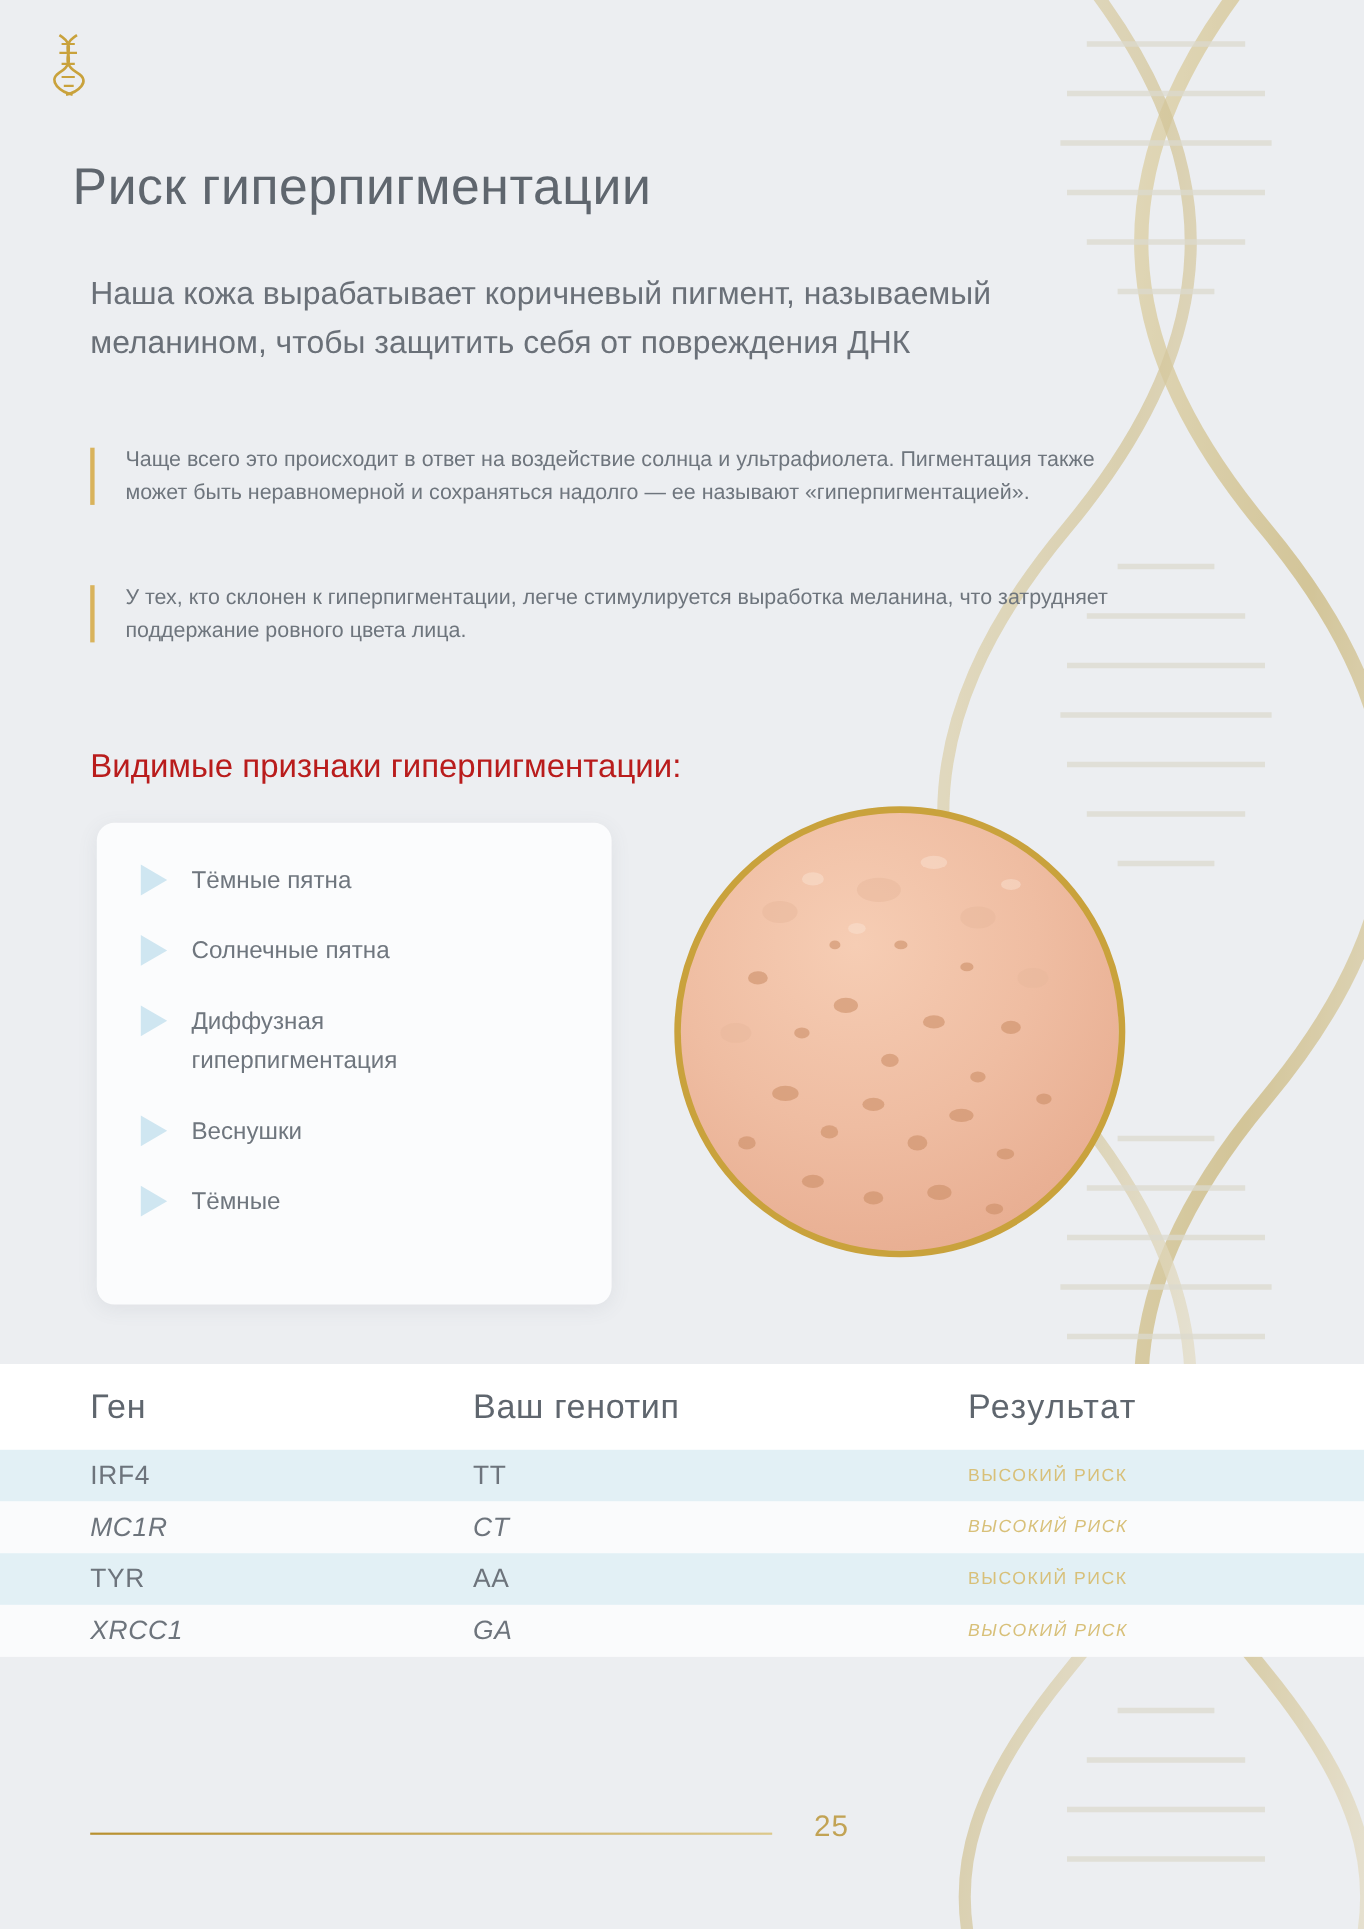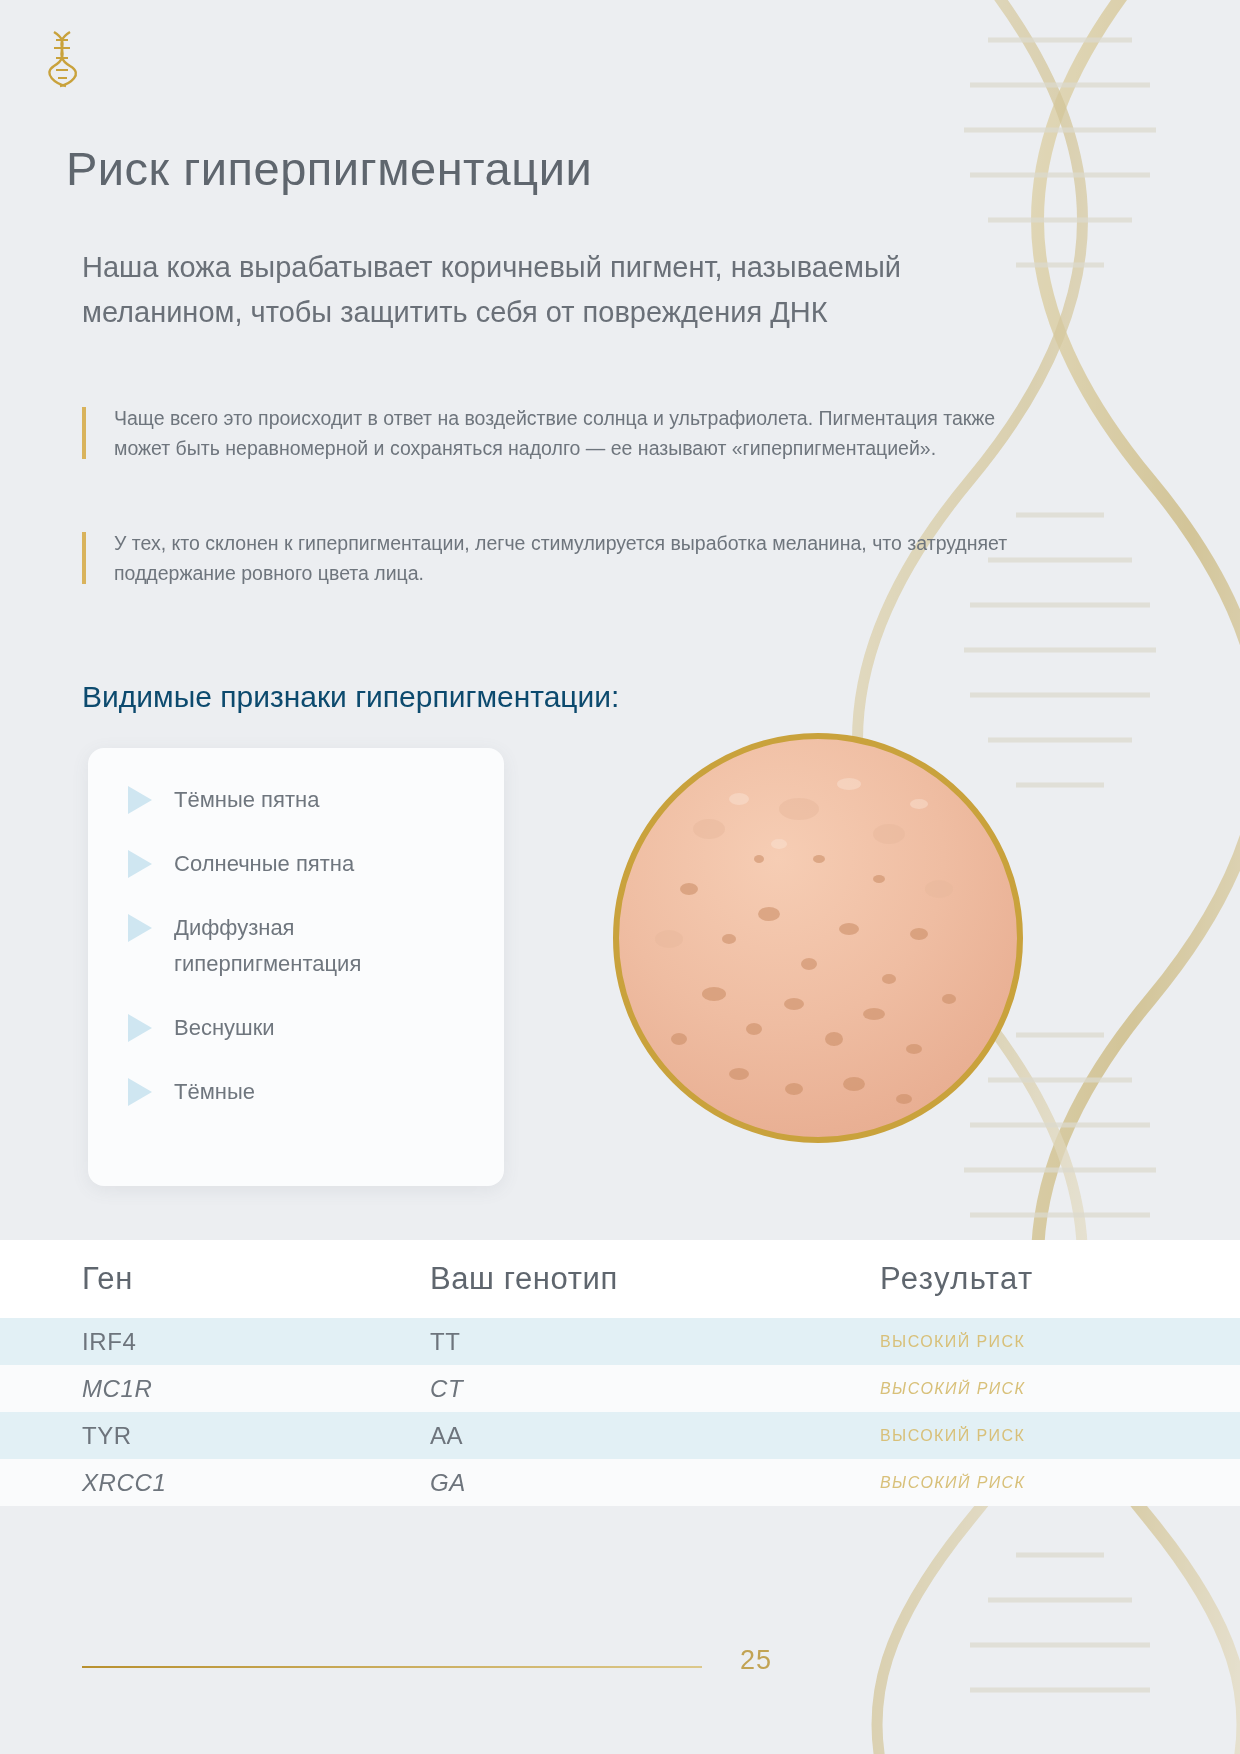--- a/index.html
+++ b/index.html
@@ -88,29 +88,29 @@
   .note-1 { top: 403px; }
   .note-2 { top: 528px; }
 
   
   .section-heading {
     position: absolute;
     top: 655px;
     left: 82px;
     font-size: 30px;
     font-weight: 400;
-    color: #0c4a6e;
+    color: #b91c1c;
   }
 
   
   .signs-card {
     position: absolute;
     top: 748px;
     left: 88px;
-    width: 416px;
+    width: 468px;
     height: 438px;
     background: #fbfcfd;
     border-radius: 16px;
     box-shadow: 0 4px 18px rgba(90,100,110,0.09);
     padding: 34px 0 0 0;
     box-sizing: border-box;
   }
   .sign-row {
     display: flex;
     align-items: flex-start;

